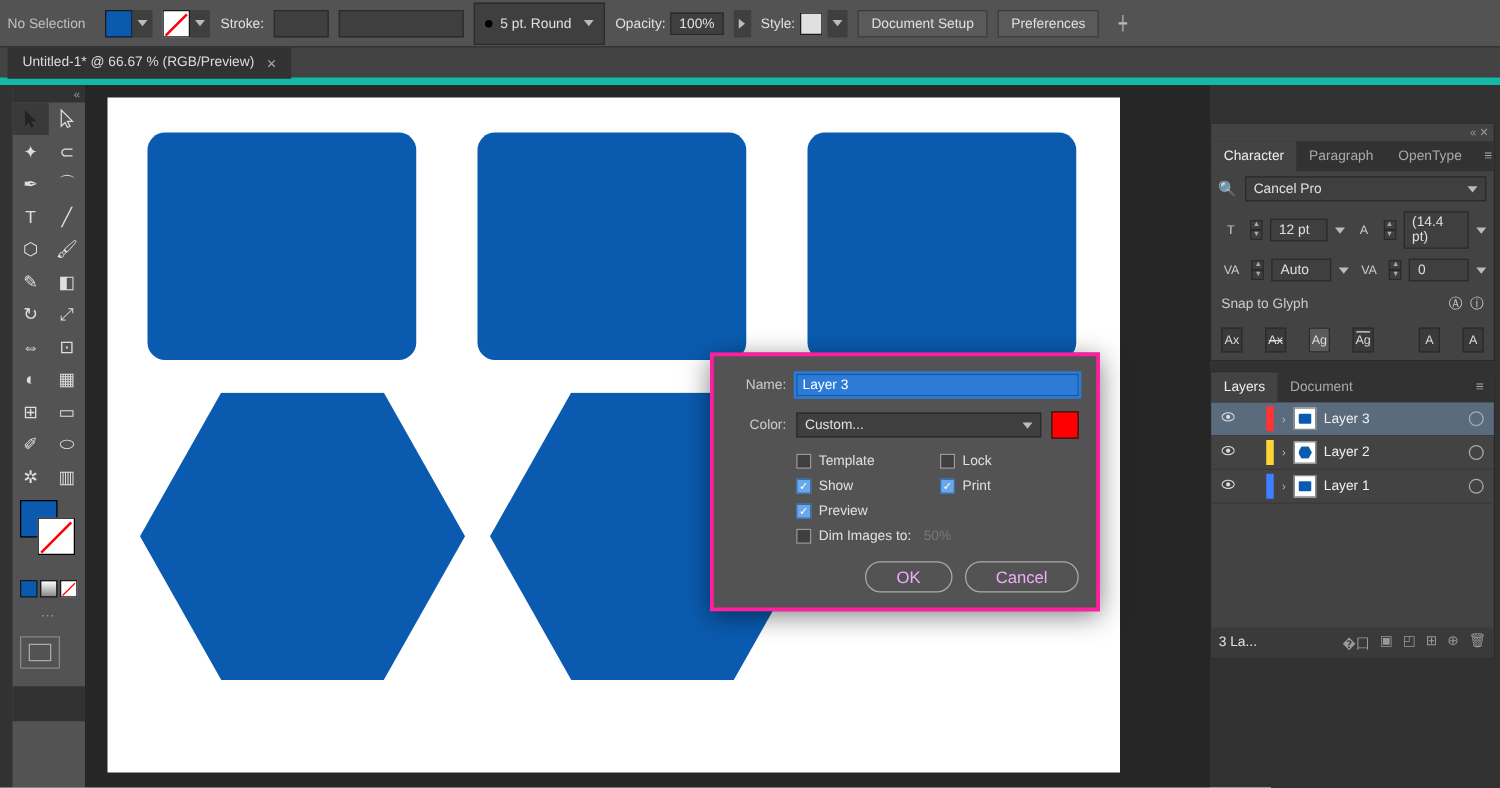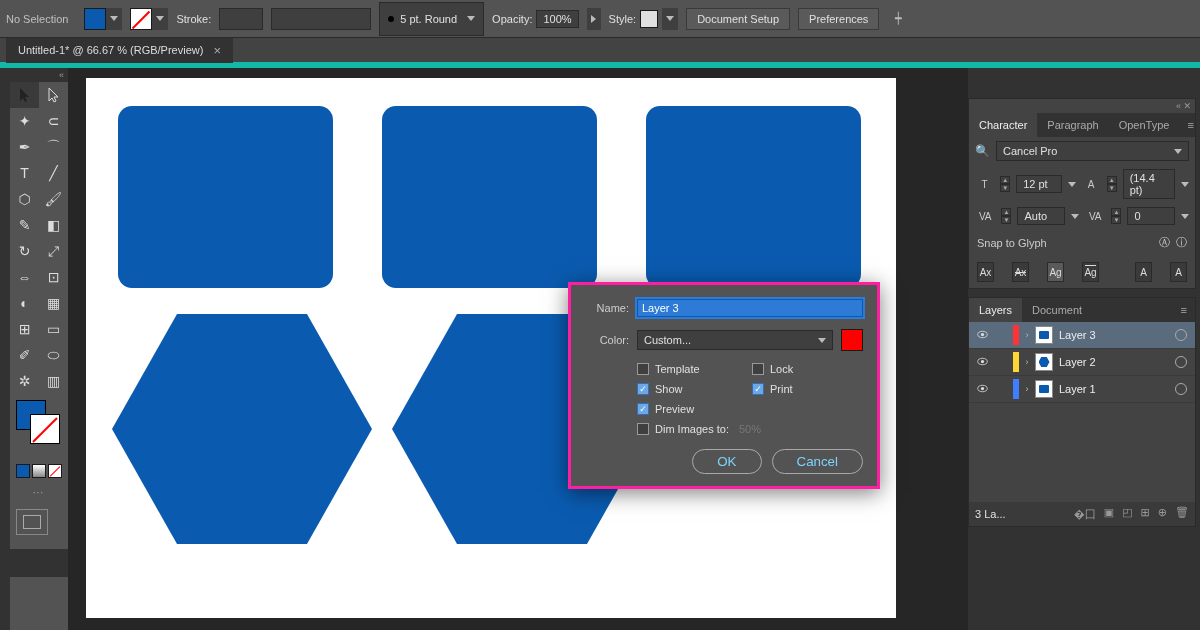--- a/index.html
+++ b/index.html
@@ -76,21 +76,21 @@
 .msel { flex:1; background:#3f3f3f; border:1px solid #2a2a2a; padding:3px 6px; display:flex; justify-content:space-between; align-items:center; }
 .color-swatch { width:22px; height:22px; background:#ff0000; border:1px solid #1a1a1a; }
 .checks { display:grid; grid-template-columns:1fr 1fr; gap:8px 4px; margin-left:52px; }
 .chk { display:flex; align-items:center; gap:6px; }
 .chk .box { width:12px; height:12px; border:1px solid #999; background:#3f3f3f; display:flex; align-items:center; justify-content:center;}
 .chk .box.on { background:#6aa9e9; border-color:#3a6dab;}
 .chk .box.on::after { content:"✓"; font-size:9px; color:#fff; line-height:1;}
 .dim-row { grid-column:1/3; display:flex; align-items:center; gap:6px;}
 .dim-val { color:#777; margin-left:4px; }
 .btnrow { display:flex; justify-content:flex-end; gap:10px; margin-top:2px;}
-.rbtn { border:1px solid #aaa; background:transparent; color:#7dd3fc; padding:4px 24px; border-radius:14px; }
+.rbtn { border:1px solid #aaa; background:transparent; color:#f0abfc; padding:4px 24px; border-radius:14px; }
 
 
 .right { width:232px; display:flex; flex-direction:column; gap:0; padding-top:30px; padding-right:4px;}
 .panel { background:#434343; border:1px solid #2a2a2a; }
 .panel-header { height:14px; display:flex; justify-content:flex-end; padding-right:4px; font-size:9px; color:#999; align-items:center;}
 .ptabs { display:flex; background:#323232; }
 .ptab { padding:6px 10px; color:#aaa; }
 .ptab.active { background:#434343; color:#eee; }
 .pmenu { margin-left:auto; padding:6px 8px; color:#aaa;}
 .prow { display:flex; align-items:center; padding:4px 6px; gap:6px; }

